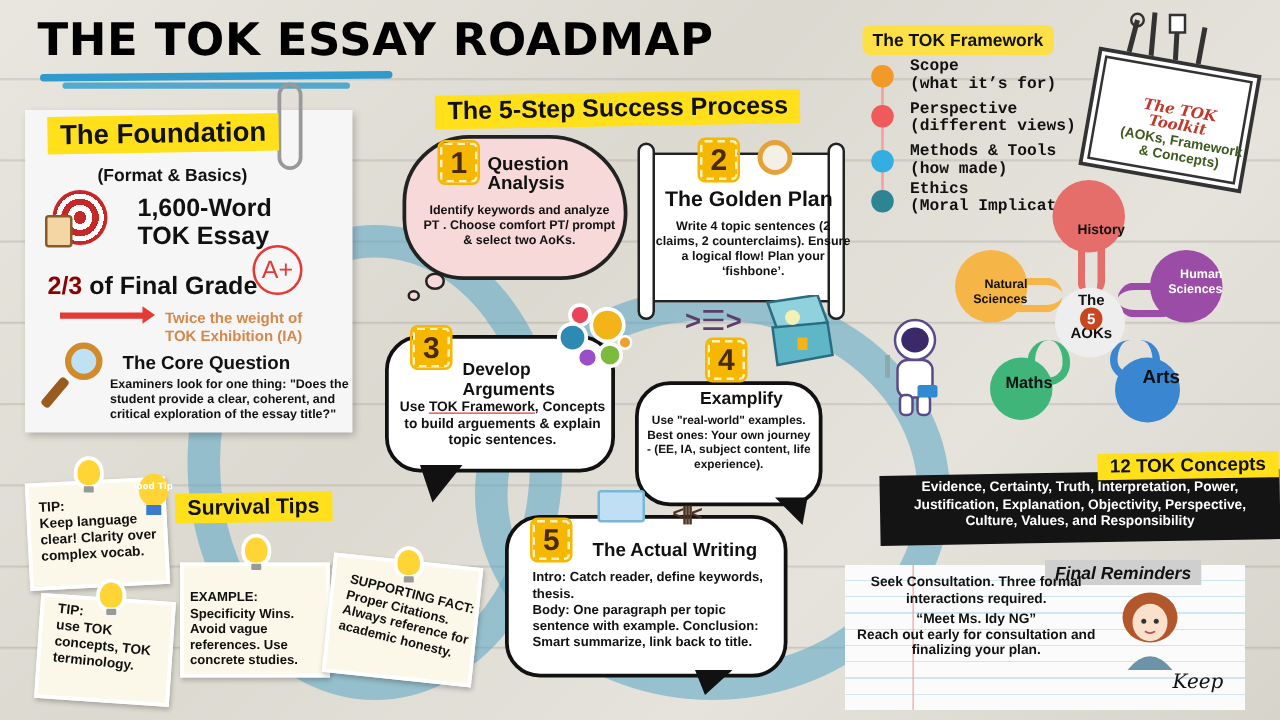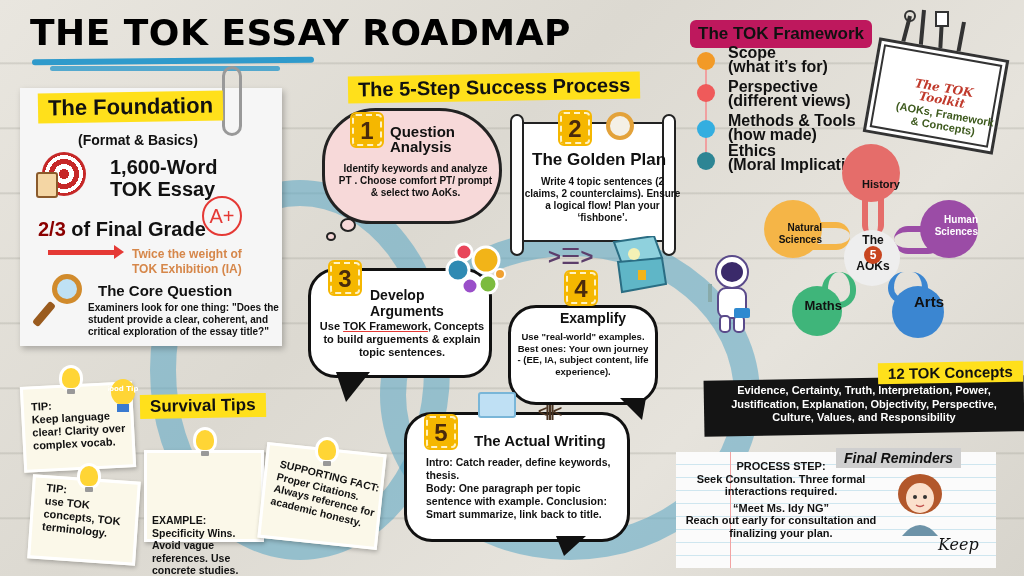--- a/index.html
+++ b/index.html
@@ -96,31 +96,31 @@
 
   
   .st-title { left: 140px; top: 394px; font-size: 17px; }
   .goodtips { left: 108px; top: 378px; width: 30px; height: 40px; }
   .note { background: #fbf8e9; box-shadow: 1px 2px 4px rgba(0,0,0,.25); border: 3px solid #fff; }
   .tip1 { left: 22px; top: 384px; width: 112px; height: 86px; transform: rotate(-3deg); }
   .tip1-text { left: 32px; top: 398px; width: 100px; font-size: 11px; line-height: 13px; transform: rotate(-3deg); }
   .tip2 { left: 30px; top: 478px; width: 108px; height: 84px; transform: rotate(4deg); }
   .tip2-text { left: 44px; top: 486px; width: 92px; font-size: 11px; line-height: 13px; transform: rotate(6deg); }
   .tip3 { left: 144px; top: 450px; width: 120px; height: 92px; }
-  .tip3-text { left: 152px; top: 472px; width: 112px; font-size: 10.5px; line-height: 12.5px; margin-top: 42px; }
+  .tip3-text { left: 152px; top: 472px; width: 112px; font-size: 10.5px; line-height: 12.5px; }
   .tip4 { left: 262px; top: 448px; width: 120px; height: 96px; transform: rotate(6deg); }
   .tip4-text { left: 274px; top: 470px; width: 110px; font-size: 10.5px; line-height: 12.5px; transform: rotate(14deg); }
   .bulb { width: 18px; height: 20px; background: #ffd535; border-radius: 50% 50% 40% 40%; box-shadow: 0 0 0 3px #fff; }
   .bulb::after { content: ""; position: absolute; left: 5px; bottom: -6px; width: 8px; height: 5px; background: #999; border-radius: 1px; }
 
   
-  .fw-title { left: 690px; top: 20px; background: #be185d; padding: 4px 8px; border-radius: 6px; font-size: 17px; }
+  .fw-title { left: 690px; top: 20px; background: #fde047; padding: 4px 8px; border-radius: 6px; font-size: 14px; }
   .fw-line { left: 705px; top: 60px; width: 2px; height: 100px; background: #f0a0a0; }
   .fw-dot { width: 18px; height: 18px; border-radius: 50%; }
-  .fw-item { font-size: 16px; line-height: 14px; }
+  .fw-item { font-size: 13px; line-height: 14px; font-family: Liberation Mono, monospace; }
 
   
   .toolkit { left: 870px; top: 48px; width: 132px; height: 96px; background: #fff; border: 3px solid #333; transform: rotate(10deg); outline: 2px solid #333; outline-offset: -8px; }
   .tools { left: 880px; top: 8px; width: 100px; height: 48px; }
   .tk-title { left: 908px; top: 82px; width: 70px; text-align: center; font-family: "DejaVu Serif", serif; font-style: italic; font-weight: bold; color: #c0392b; font-size: 12px; line-height: 12px; transform: rotate(10deg); }
   .tk-sub { left: 894px; top: 108px; width: 100px; text-align: center; color: #3e5a1e; font-size: 11px; line-height: 12px; transform: rotate(10deg); }
 
   
   .aok-center { left: 844px; top: 230px; width: 56px; height: 56px; background: #eee; border-radius: 50%; }
   .aok-center-t { left: 846px; top: 234px; width: 54px; text-align: center; font-size: 12px; line-height: 13px; }
@@ -331,21 +331,20 @@
 <div class="abs aok" style="left:764px; top:200px; width:58px; height:58px; background:#f5b547; padding-top:22px; font-size:10px;"><span>Natural Sciences</span></div>
 
 <div class="abs concepts-bg"></div>
 <div class="abs concepts-title hl">12 TOK Concepts</div>
 <div class="abs concepts-text">Evidence, Certainty, Truth, Interpretation, Power, Justification, Explanation, Objectivity, Perspective, Culture, Values, and Responsibility</div>
 
 <div class="abs fr-paper"></div>
 <div class="abs fr-margin"></div>
 <div class="abs fr-title">Final Reminders</div>
 <div class="abs fr-text">
-  <div>PROCESS STEP:</div>
   <div>Seek Consultation. Three formal interactions required.</div>
   <div style="height:4px;"></div>
   <div>“Meet Ms. Idy NG”</div>
   <div>Reach out early for consultation and finalizing your plan.</div>
 </div>
 <svg class="abs fr-face" viewBox="0 0 56 66">
   <ellipse cx="28" cy="24" rx="22" ry="20" fill="#b2572b"></ellipse>
   <ellipse cx="28" cy="28" rx="14" ry="15" fill="#fbe0cc"></ellipse>
   <circle cx="23" cy="27" r="2" fill="#333"></circle>
   <circle cx="33" cy="27" r="2" fill="#333"></circle>

